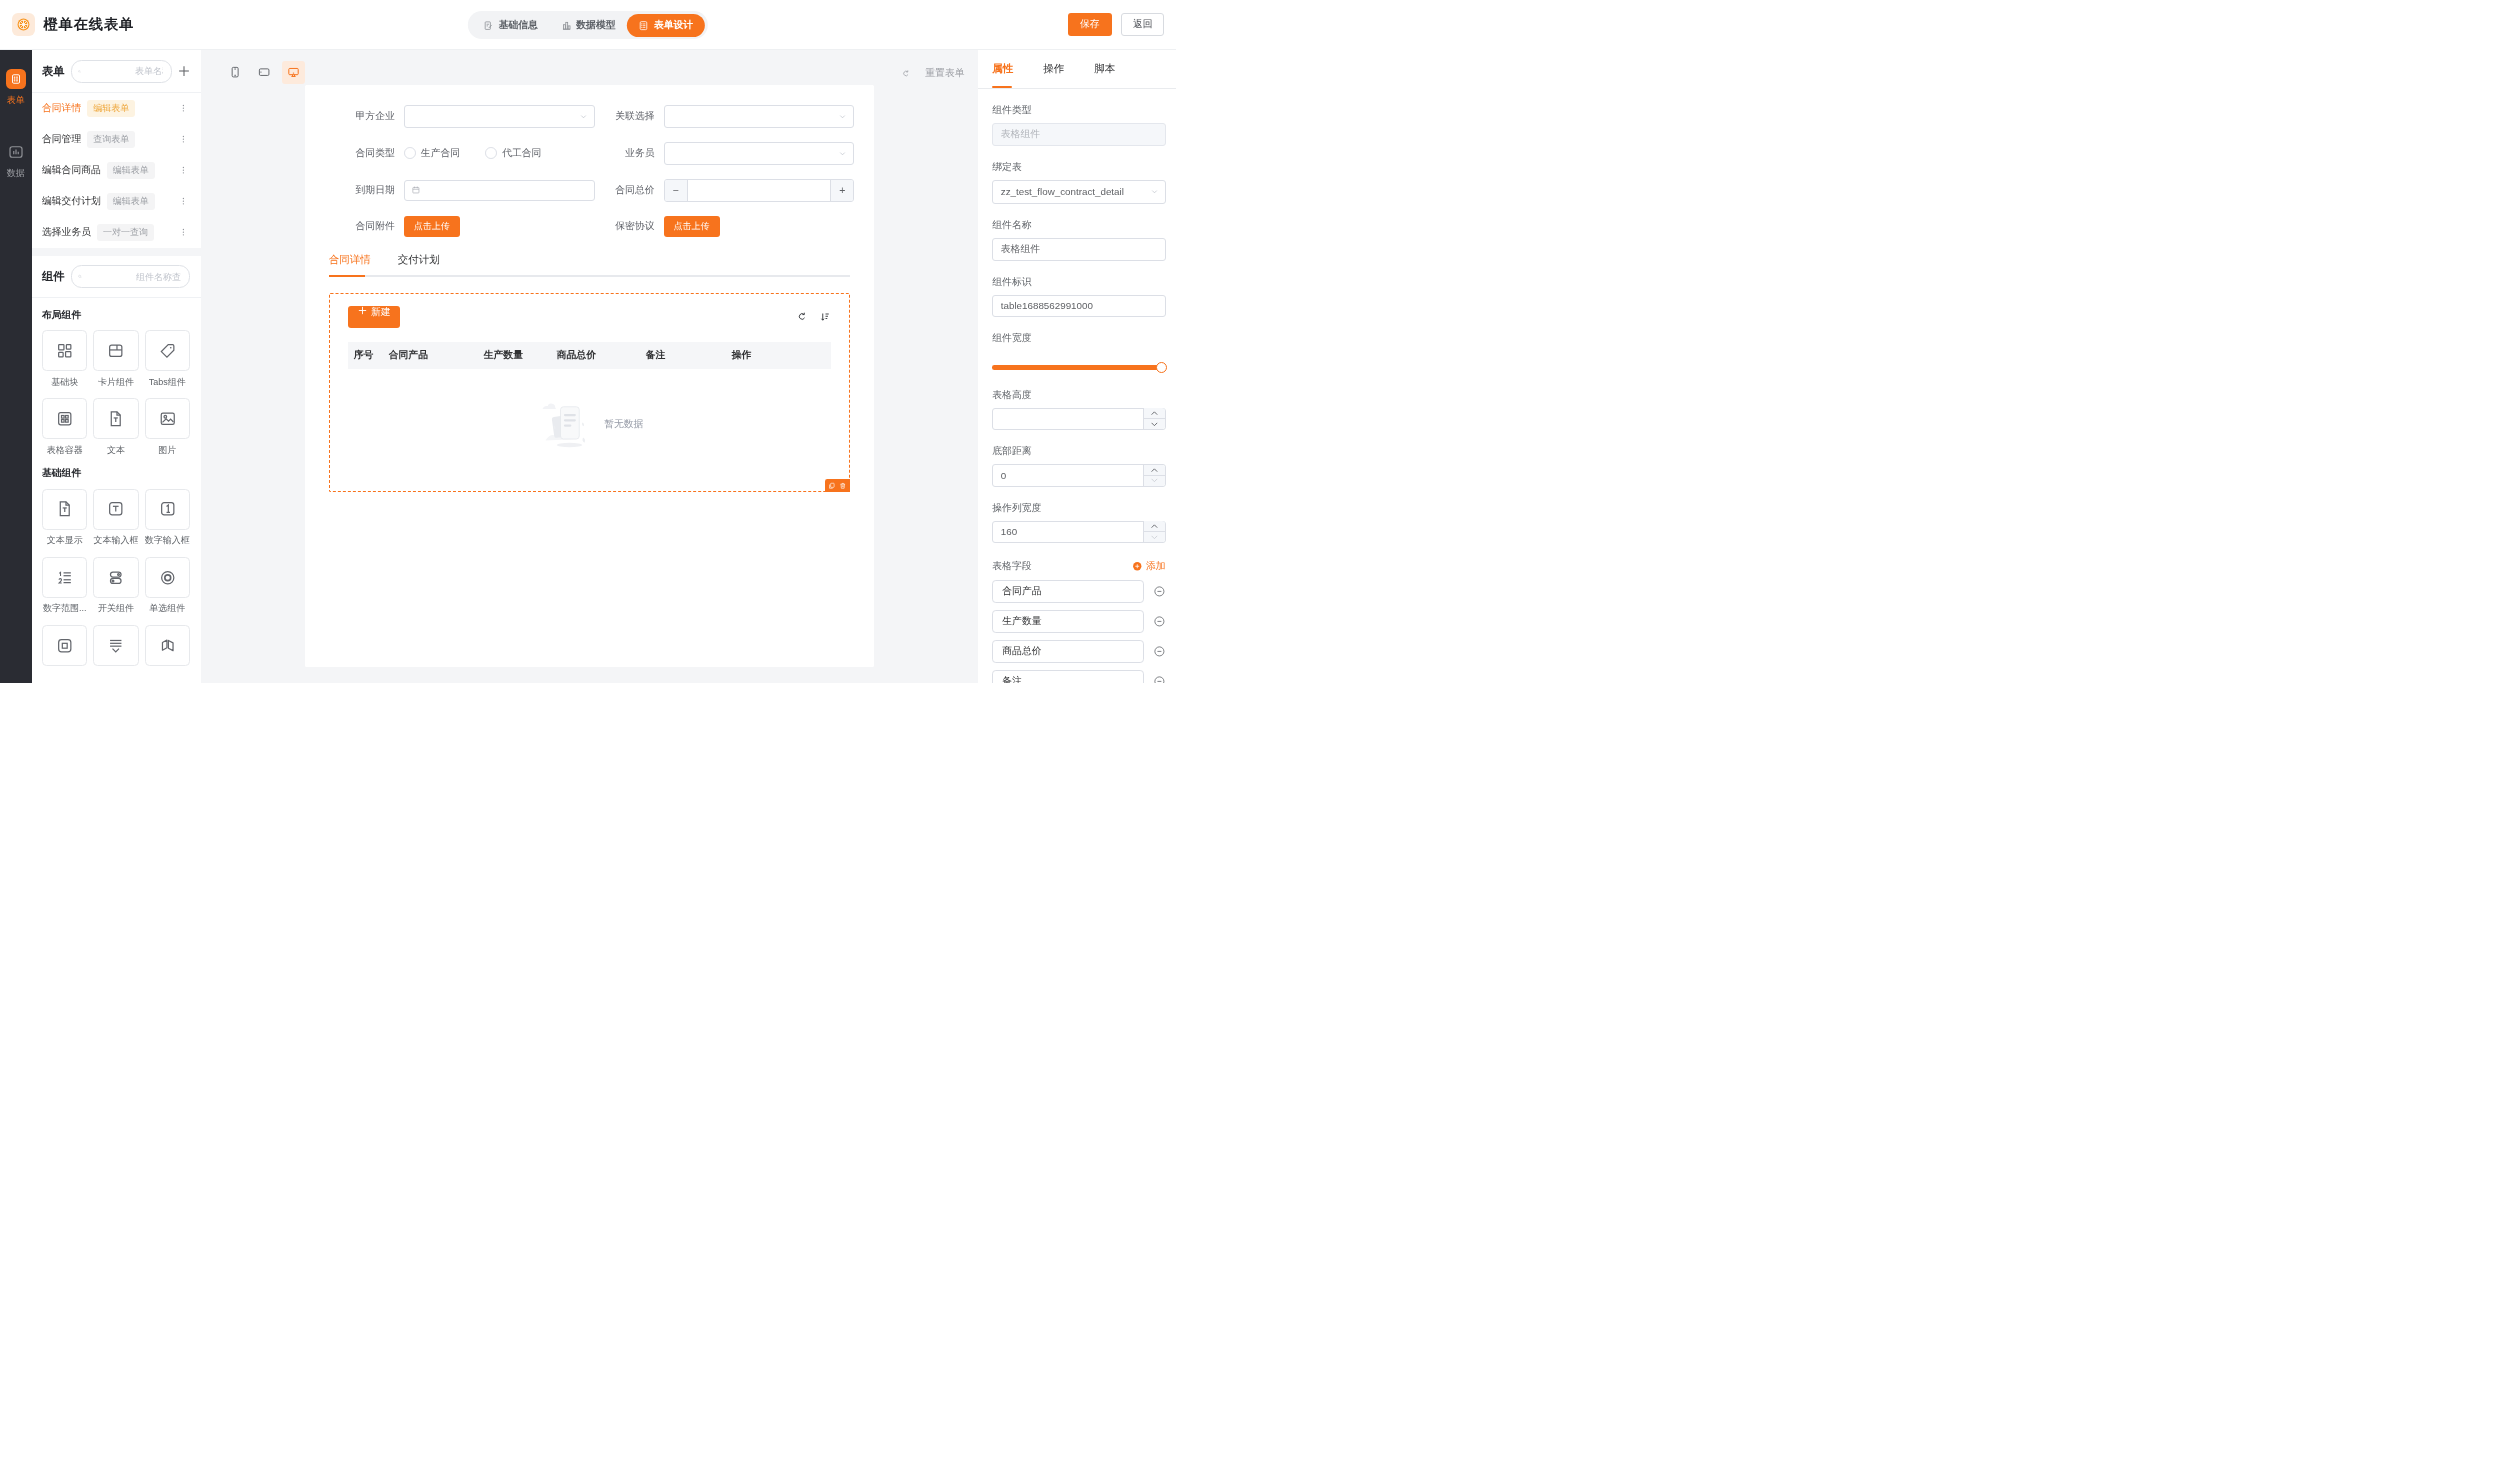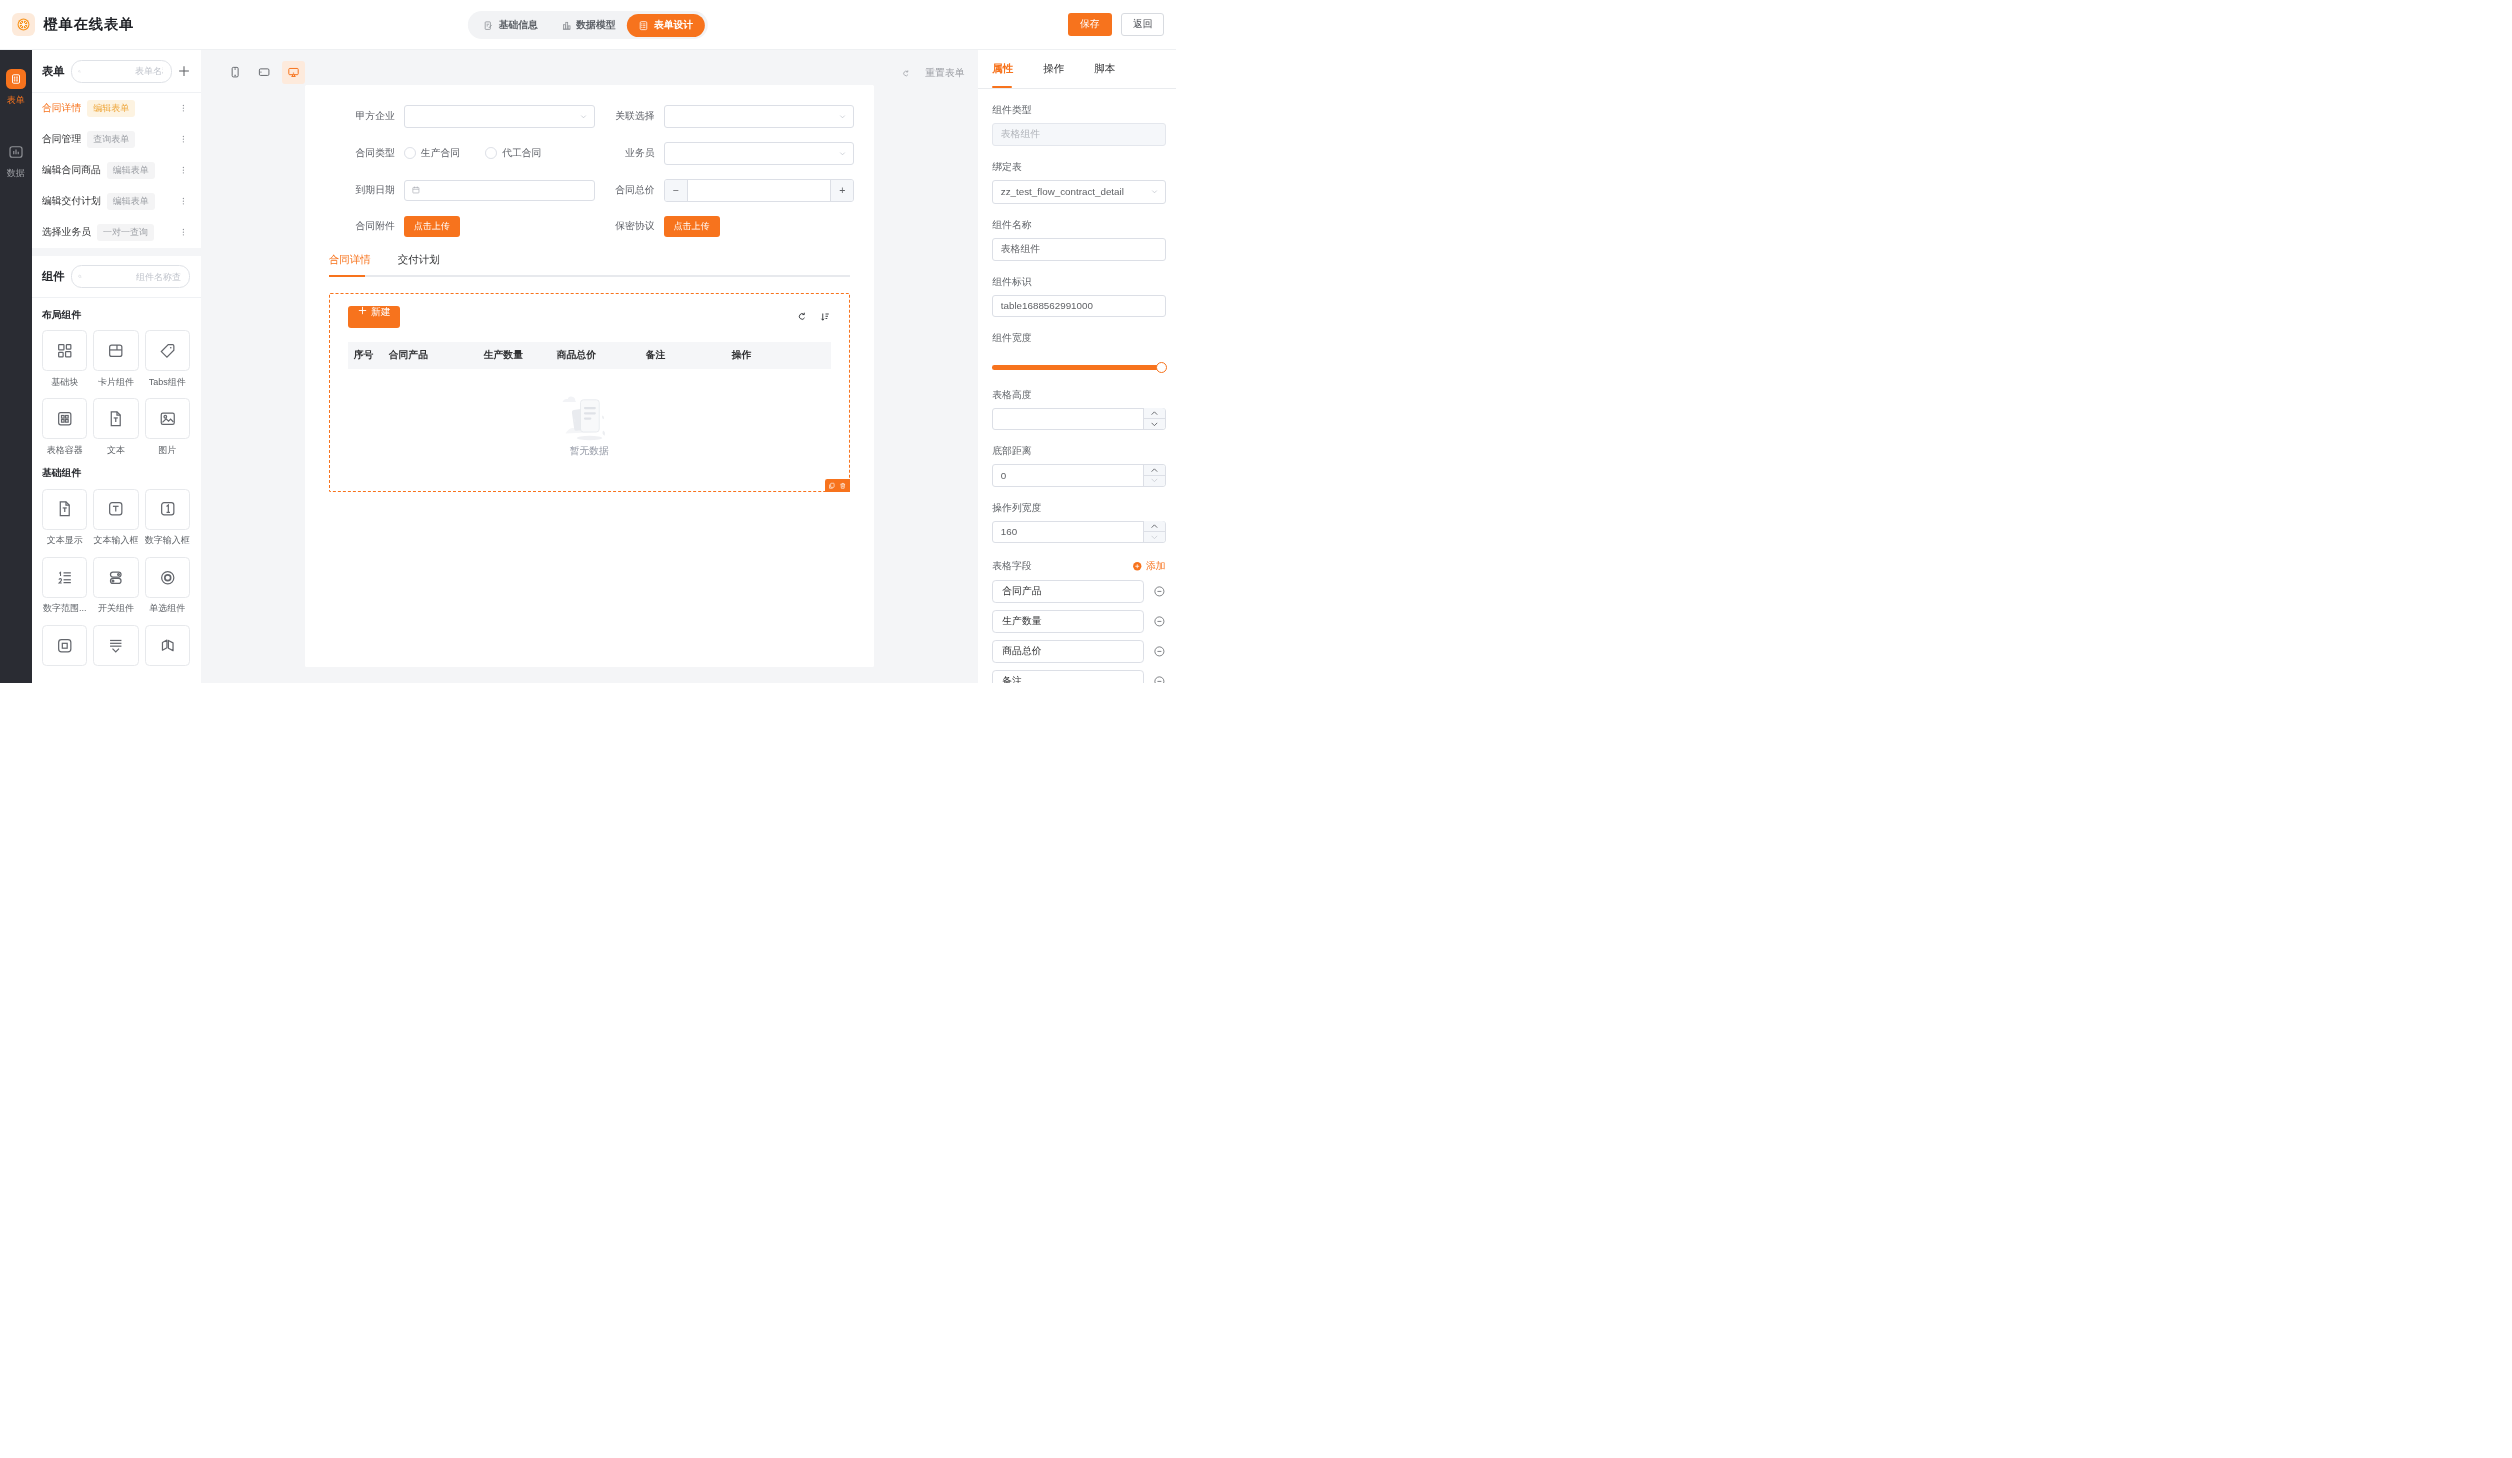--- a/index.html
+++ b/index.html
@@ -94,21 +94,21 @@
   .c-tabline::before{content:"";position:absolute;left:0;top:0;width:36px;height:1.5px;background:#f7731d;}
 
   .table-comp{margin:16.5px 24px 0;border:0.8px dashed #f7731d;height:199px;position:relative;padding:11.3px 18px 0;box-sizing:border-box;background:#fff;border-radius:1.5px;}
   .tc-toolbar{display:flex;align-items:center;}
   .btn-new{height:22.5px;padding:0 9.8px;background:#f7731d;border-radius:3px;color:#fff;font-size:9.8px;display:flex;gap:4.5px;cursor:pointer;}
   .tc-icons{margin-left:auto;display:flex;gap:10.5px;color:#2f3237;}
   .tc-icons .tic{cursor:pointer;}
   .t-head{margin-top:13.5px;height:27px;background:#f5f6f8;display:flex;align-items:center;font-size:9.8px;font-weight:bold;color:#303133;}
   .t-head span{box-sizing:border-box;padding-left:6px;white-space:nowrap;overflow:hidden;}
   .th-0{width:35px;}.th-1{width:95px;}.th-2{width:73px;}.th-3{width:89px;}.th-4{width:86px;}.th-5{flex:1;}
-  .t-empty{height:110px;display:flex;flex-direction:column;align-items:center;justify-content:center;}
+  .t-empty{height:110px;display:flex;flex-direction:row;align-items:center;justify-content:center;}
   .empty-text{font-size:9.8px;color:#959aa6;margin-top:1.5px;}
   .tc-corner{position:absolute;right:-0.8px;bottom:-0.8px;width:25px;height:13.5px;background:#f7731d;display:flex;align-items:center;justify-content:center;gap:3.8px;color:#fff;border-radius:2.3px 0 0 0;cursor:pointer;}
 
   
   .right-panel{width:198px;background:#fff;flex-shrink:0;padding:0 10.5px 0 14.3px;box-sizing:border-box;overflow:hidden;}
   .rp-tabs{display:flex;gap:30px;height:38px;align-items:center;margin:0 -10.5px 0 -14.3px;padding:0 10.5px 0 14.3px;border-bottom:0.8px solid #e9ebee;}
   .rp-tab{font-size:10.5px;color:#303133;cursor:pointer;position:relative;height:100%;display:flex;align-items:center;}
   .rp-tab.active{color:#f7731d;font-weight:bold;}
   .rp-tab.active::after{content:"";position:absolute;left:0;bottom:0;width:19.5px;height:2.3px;background:#f7731d;border-radius:1.5px;}
   .rp-label{font-size:9.8px;color:#5f6368;margin:15px 0 6px;}

